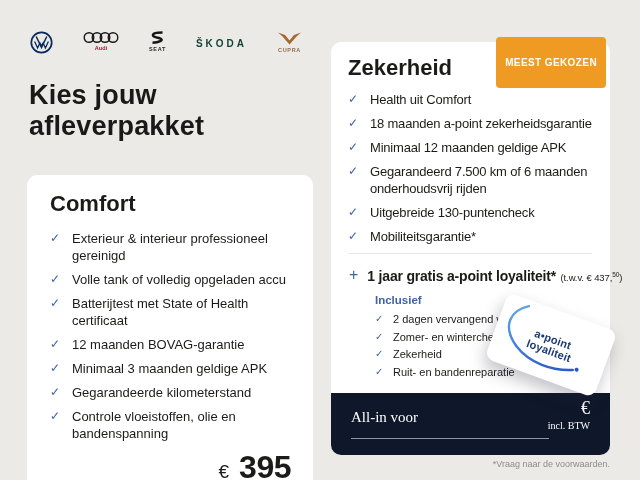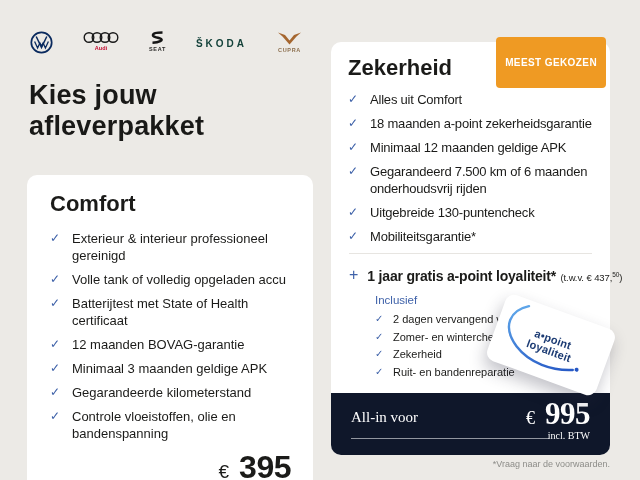--- a/index.html
+++ b/index.html
@@ -46,21 +46,21 @@
 
   
   .badge{position:absolute;top:-5px;right:4px;background:#EF9A23;color:#fff;
          font-size:10px;font-weight:700;letter-spacing:.04em;padding:20px 9px;border-radius:4px;}
   .divider{height:1px;background:#E7E5E1;margin:8px 18px 0 18px;}
   .extra{display:flex;gap:9px;margin:13px 10px 0 18px;white-space:nowrap;}
   .plus{color:#3F62A9;font-size:16px;font-weight:500;line-height:16px;}
   .extra-label{font-size:14px;font-weight:700;letter-spacing:-.2px;}
   .extra-val{font-size:9.5px;font-weight:400;letter-spacing:-.1px;}
   .extra-val sup{font-size:6.5px;}
-  .inclusief{color:#3F62A9;font-size:11.5px;font-weight:400;margin:9px 0 0 44px;}
+  .inclusief{color:#3F62A9;font-size:11.5px;font-weight:700;margin:9px 0 0 44px;}
   ul.sub-checks{list-style:none;margin:5px 120px 0 44px;padding:0;}
   ul.sub-checks li{display:flex;gap:7px;font-size:11px;line-height:16.5px;font-weight:500;margin-bottom:1px;white-space:nowrap;}
   .sub-chk{color:#3F62A9;flex:0 0 11px;font-size:10px;line-height:16.5px;}
 
   
   .loyalty{position:absolute;left:162px;top:268px;width:116px;height:70px;background:#fff;
            border-radius:9px;transform:rotate(20deg);z-index:3;
            box-shadow:0 8px 16px rgba(40,40,60,.28);
            display:flex;flex-direction:column;align-items:center;justify-content:center;}
   .loyalty-svg{position:absolute;left:0;top:0;}
@@ -163,21 +163,21 @@
       <div class="price-note">incl. BTW</div>
     </div>
   </section>
 
   <section class="card card-zek">
     <div class="badge">MEEST GEKOZEN</div>
     <h2>Zekerheid</h2>
     <ul class="checks">
       <li>
           <span class="chk">✓</span>
-          <span>Alles uit Comfort</span>
+          <span>Health uit Comfort</span>
         </li>
       <li>
           <span class="chk">✓</span>
           <span>18 maanden a-point zekerheidsgarantie</span>
         </li>
       <li>
           <span class="chk">✓</span>
           <span>Minimaal 12 maanden geldige APK</span>
         </li>
       <li>
@@ -239,21 +239,20 @@
         <div>loyaliteit</div>
       </div>
     </div>
 
     <footer class="allin">
       <span class="allin-label">All-in voor</span>
       <div class="allin-line"></div>
       <div class="allin-price">
         <div class="price-line">
           <span class="price-cur">€</span>
-            <span class="price-amt">995</span>
         </div>
         <div class="price-note">incl. BTW</div>
       </div>
     </footer>
   </section>
 
   <div class="disclaimer">*Vraag naar de voorwaarden.</div>
 
 </div>
 

